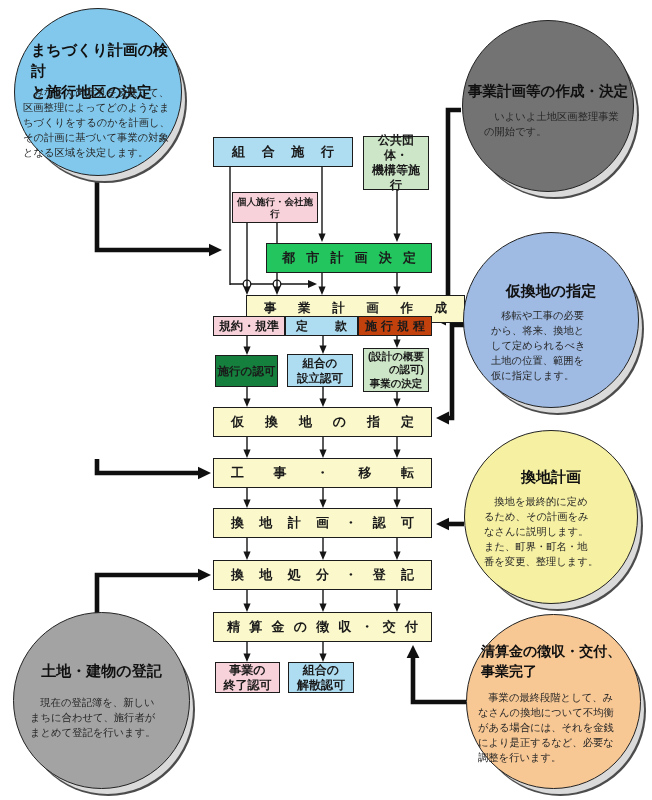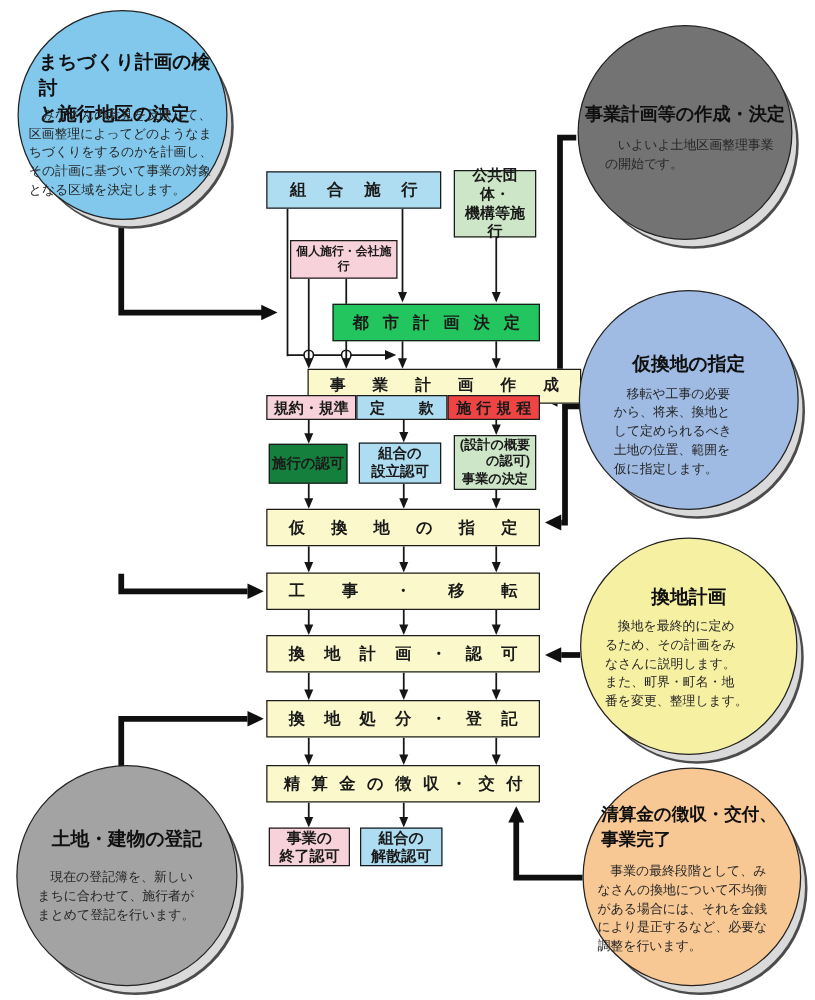--- a/index.html
+++ b/index.html
@@ -153,21 +153,21 @@
     </div>
   <div class="fbox" id="b-jigyo" style="background-color: rgb(251, 249, 204);">
       <span class="jlabel">事業計画作成</span>
     </div>
   <div class="fbox" id="b-kiyaku" style="background-color: rgb(248, 210, 218);">
       <span class="jlabel">規約・規準</span>
     </div>
   <div class="fbox" id="b-teikan" style="background-color: rgb(174, 220, 241);">
       <span class="jlabel">定款</span>
     </div>
-  <div class="fbox" id="b-kitei" style="background-color: #ef4444;">
+  <div class="fbox" id="b-kitei" style="background-color: #c2410c;">
       <span class="jlabel">施行規程</span>
     </div>
   <div class="fbox" id="b-ninka" style="background-color: #15803d; align-items: center;">
       <span class="clabel">施行の認可</span>
     </div>
   <div class="fbox" id="b-setsuritsu" style="background-color: rgb(174, 220, 241);">
       <span class="llabel">組合の
 設立認可</span>
     </div>
   <div class="fbox" id="b-kettei" style="background-color: rgb(205, 230, 199);">

